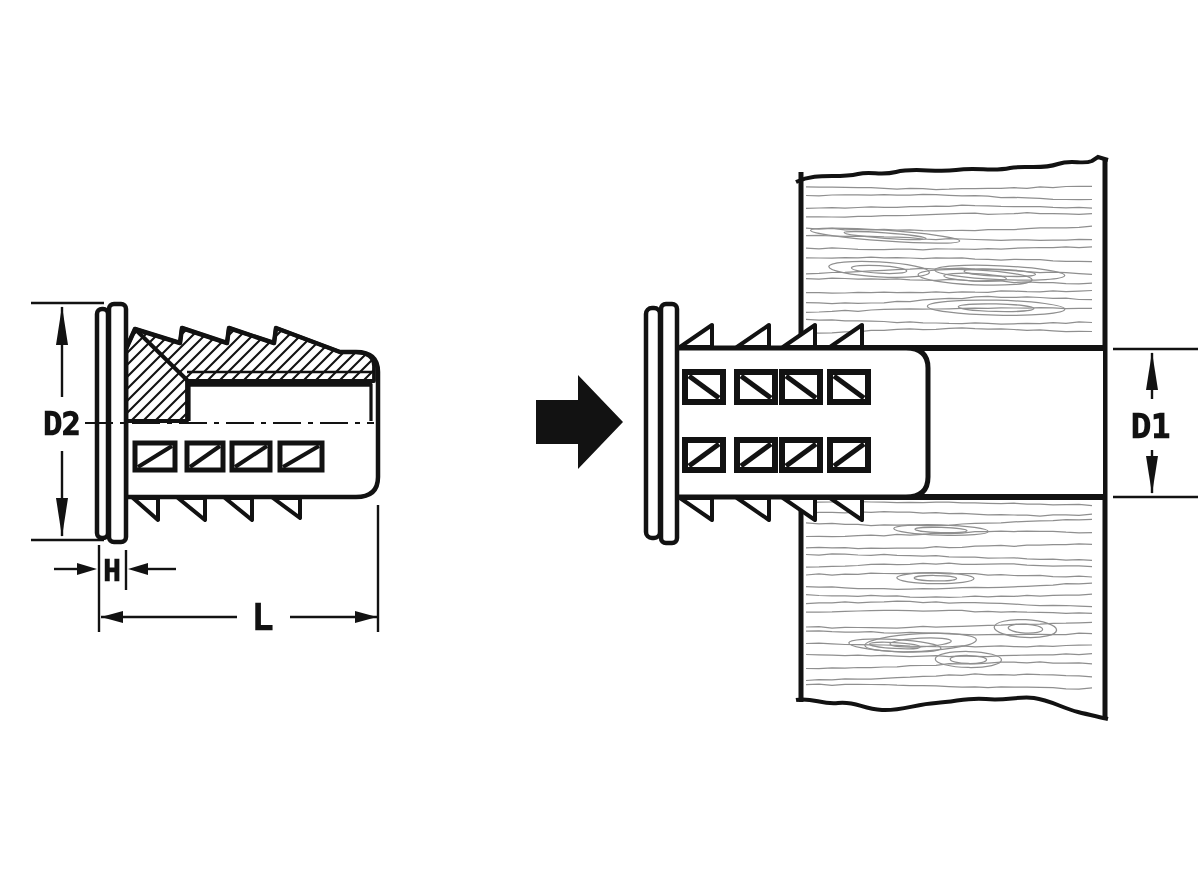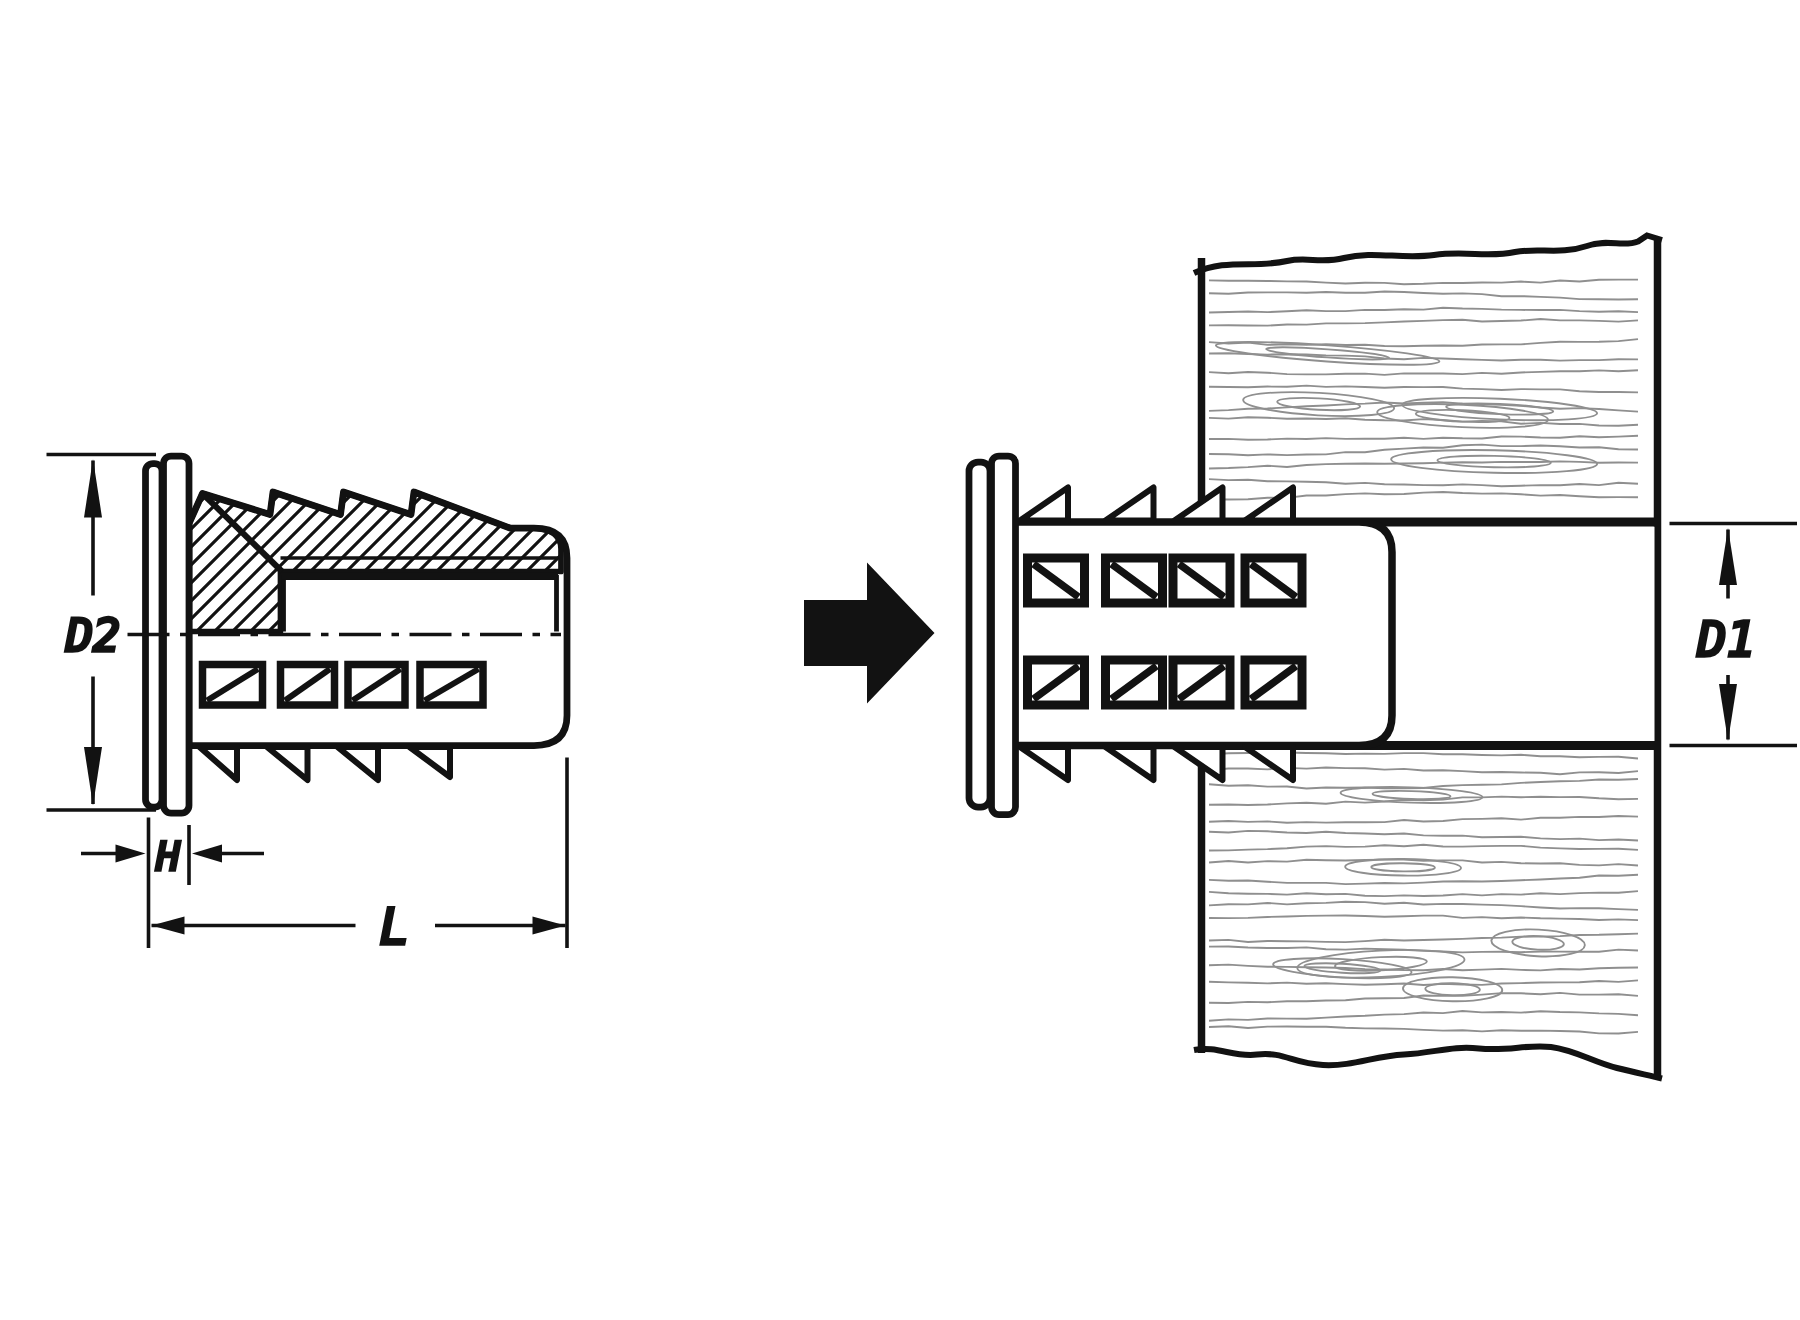--- a/index.html
+++ b/index.html
@@ -1,21 +1,21 @@
 <!DOCTYPE html>
 <html style="--line: #121212; --grain: #8f8f8f; --bg: #ffffff;"><head>
 <meta charset="utf-8">
 <style>
   :root{
     --line:#121212;
     --grain:#8f8f8f;
     --bg:#ffffff;
   }
   html,body{margin:0;padding:0;background:var(--bg);}
-  .stage{width:1200px;height:880px;background:var(--bg);overflow:hidden;font-style:italic;}
+  .stage{width:1200px;height:880px;background:var(--bg);overflow:hidden;}
   svg{display:block;}
   .ink{stroke:var(--line);fill:none;}
   .wfill{fill:#ffffff;stroke:var(--line);}
   .solid{fill:var(--line);stroke:none;}
   .grain{stroke:var(--grain);fill:none;stroke-width:1.25;}
   .dim{stroke:var(--line);stroke-width:2.4;fill:none;}
   text.dimlabel{
     fill:var(--line);
     font-family:"DejaVu Sans Mono","DejaVu Sans","Liberation Sans",monospace,sans-serif;
     text-anchor:middle;

